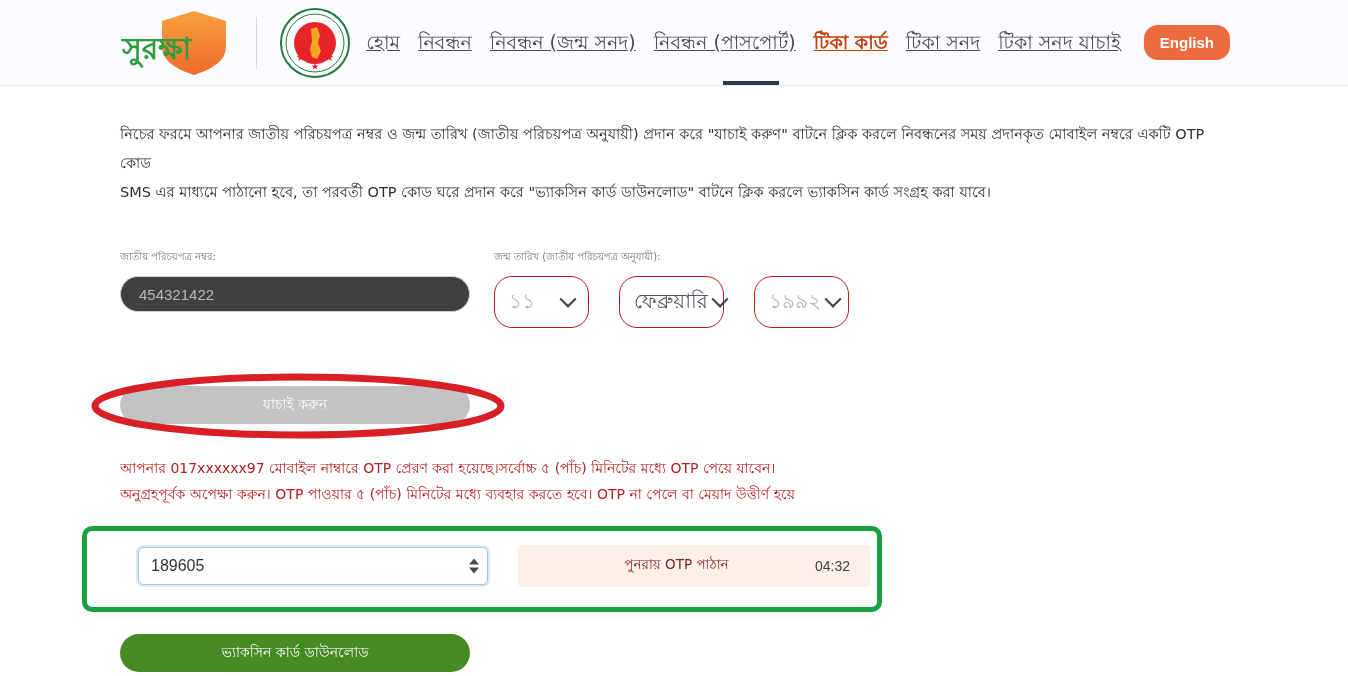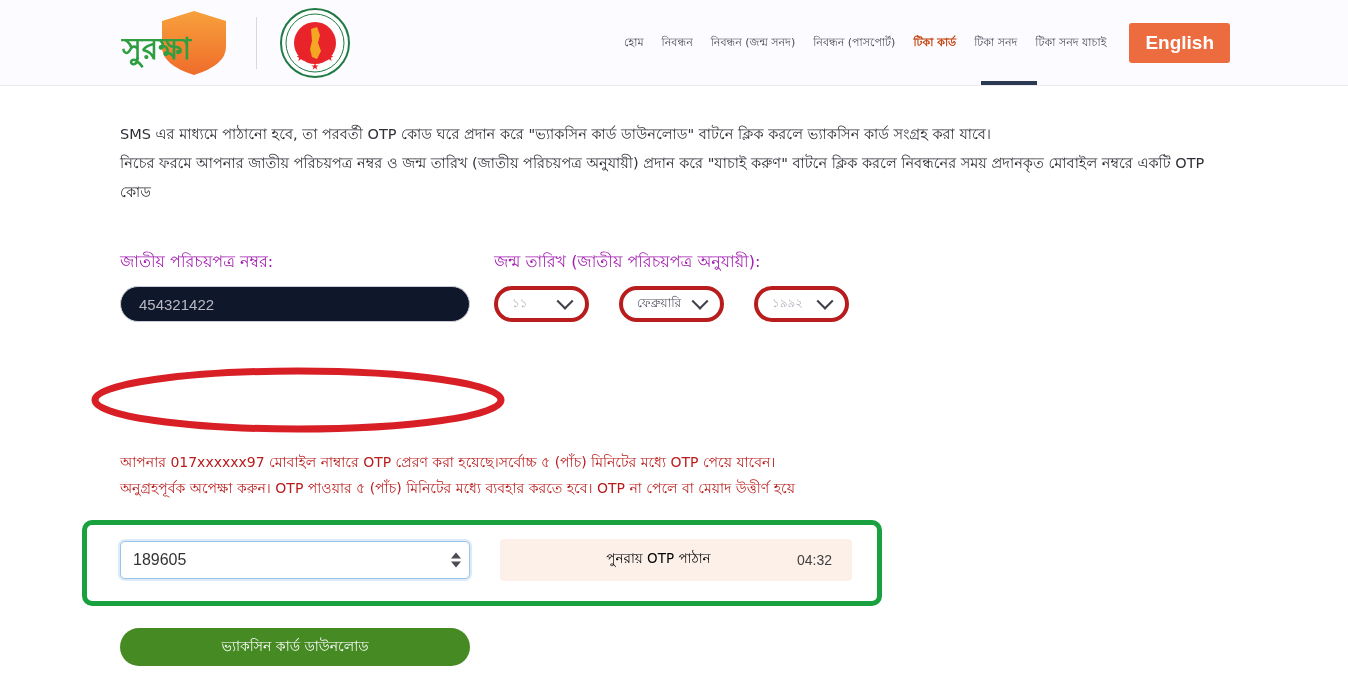--- a/index.html
+++ b/index.html
@@ -53,48 +53,49 @@
   .nav {
     display: flex;
     align-items: center;
     margin-left: auto;
     margin-right: 118px;
     height: 100%;
     position: relative;
   }
   .nav-item {
     font-family: "DejaVu Sans", sans-serif;
-    font-size: 11px;
+    font-size: 19px;
     color: #4a4a56;
     padding: 0 9px;
     white-space: nowrap;
     cursor: pointer;
     line-height: 1;
+    text-decoration: underline;
   }
   .nav-item.active {
     color: #c2410c;
     font-weight: bold;
   }
   .nav-underline {
     position: absolute;
     left: 366px;
     bottom: 0;
     width: 56px;
     height: 4px;
     background: #2b3a52;
   }
   .lang-btn {
     margin-left: 14px;
     background: #ec6b3f;
     color: #ffffff;
-    font-size: 19px;
+    font-size: 15px;
     font-weight: bold;
     padding: 9px 16px;
     border: none;
-    border-radius: 3px;
+    border-radius: 14px;
     cursor: pointer;
     font-family: "Liberation Sans", sans-serif;
   }
 
   
   .content {
     padding: 0 0 0 120px;
     position: relative;
   }
   .intro {
@@ -106,59 +107,59 @@
     color: #2f2f38;
   }
 
   .form-row {
     display: flex;
     align-items: flex-start;
     margin-top: 42px;
   }
   .field-label {
     font-family: "DejaVu Sans", sans-serif;
-    font-size: 16px;
-    color: #a21caf;
+    font-size: 10px;
+    color: #737373;
     margin-bottom: 10px;
     display: block;
   }
   .nid-group { width: 350px; }
   .dob-group { margin-left: 24px; }
 
   .text-input {
     width: 350px;
     height: 36px;
     box-sizing: border-box;
     border: 1px solid #ccccd6;
     border-radius: 18px;
     padding: 0 18px;
     font-size: 15px;
     color: #b9b9c4;
     font-family: "Liberation Sans", sans-serif;
     outline: none;
-    background: #0f172a;
+    background: #404040;
   }
 
   .selects { display: flex; }
   .select-wrap {
     position: relative;
     margin-right: 30px;
   }
   .select-wrap:last-child { margin-right: 0; }
   .select-box {
-    height: 36px;
-    box-sizing: border-box;
-    border: 4px solid #b91c1c;
+    height: 52px;
+    box-sizing: border-box;
+    border: 1px solid #b91c1c;
     border-radius: 18px;
     background: #ffffff;
     display: flex;
     align-items: center;
     padding: 0 14px;
     font-family: "DejaVu Sans", sans-serif;
-    font-size: 12px;
+    font-size: 20px;
     color: #555560;
     cursor: pointer;
     white-space: nowrap;
   }
   .sel-day   { width: 95px; }
   .sel-month { width: 105px; }
   .sel-year  { width: 95px; }
   .sel-value { flex: 1; }
   .sel-value.faded { color: #b4b4c0; }
   .chev {
@@ -224,21 +225,21 @@
     top: 0;
     width: 800px;
     height: 86px;
     border: 5px solid #19a03f;
     border-radius: 10px;
     box-sizing: border-box;
     pointer-events: none;
   }
   .otp-inner {
     position: absolute;
-    left: 38px;
+    left: 56px;
     top: 19px;
     display: flex;
     align-items: center;
   }
   .otp-input-wrap {
     position: relative;
     width: 350px;
     height: 38px;
   }
   .otp-input {
@@ -282,21 +283,21 @@
     display: flex;
     align-items: center;
     justify-content: space-between;
     padding: 0 20px;
     box-sizing: border-box;
     cursor: default;
   }
   .resend-label {
     font-family: "DejaVu Sans", sans-serif;
     font-size: 13.5px;
-    color: #000000;
+    color: #7f1d1d;
     flex: 1;
     text-align: center;
   }
   .resend-timer {
     font-family: "Liberation Sans", sans-serif;
     font-size: 14px;
     color: #404040;
   }
 
   .download-btn {
@@ -353,22 +354,22 @@
     <div class="nav-item">টিকা সনদ</div>
     <div class="nav-item">টিকা সনদ যাচাই</div>
     <button class="lang-btn">English</button>
     <div class="nav-underline"></div>
   </div>
 </div>
 
 <div class="content">
 
   <div class="intro">
+    <div>নিচের ফরমে আপনার জাতীয় পরিচয়পত্র নম্বর ও জন্ম তারিখ (জাতীয় পরিচয়পত্র অনুযায়ী) প্রদান করে "যাচাই করুণ" বাটনে ক্লিক করলে নিবন্ধনের সময় প্রদানকৃত মোবাইল নম্বরে একটি OTP কোড</div>
     <div>SMS এর মাধ্যমে পাঠানো হবে, তা পরবর্তী OTP কোড ঘরে প্রদান করে "ভ্যাকসিন কার্ড ডাউনলোড" বাটনে ক্লিক করলে ভ্যাকসিন কার্ড সংগ্রহ করা যাবে।</div>
-    <div>নিচের ফরমে আপনার জাতীয় পরিচয়পত্র নম্বর ও জন্ম তারিখ (জাতীয় পরিচয়পত্র অনুযায়ী) প্রদান করে "যাচাই করুণ" বাটনে ক্লিক করলে নিবন্ধনের সময় প্রদানকৃত মোবাইল নম্বরে একটি OTP কোড</div>
   </div>
 
   <div class="form-row">
 
     <div class="nid-group">
       <label class="field-label">জাতীয় পরিচয়পত্র নম্বর:</label>
       <input class="text-input" type="text" value="454321422" style="">
     </div>
 
     <div class="dob-group">
@@ -394,20 +395,21 @@
             <span class="sel-value faded">১৯৯২</span>
             <span class="chev"></span>
           </div>
         </div>
 
       </div>
     </div>
   </div>
 
   <div class="verify-zone">
+    <button class="verify-btn">যাচাই করুন</button>
     <svg class="anno-red" viewBox="0 0 420 68">
       <ellipse cx="210" cy="34" rx="203" ry="29" fill="none" stroke="#d81f26" stroke-width="7"></ellipse>
     </svg>
   </div>
 
   <div class="otp-note">
     <div>আপনার 017xxxxxx97 মোবাইল নাম্বারে OTP প্রেরণ করা হয়েছে।সর্বোচ্চ ৫ (পাঁচ) মিনিটের মধ্যে OTP পেয়ে যাবেন।</div>
     <div>অনুগ্রহপূর্বক অপেক্ষা করুন। OTP পাওয়ার ৫ (পাঁচ) মিনিটের মধ্যে ব্যবহার করতে হবে। OTP না পেলে বা মেয়াদ উত্তীর্ণ হয়ে</div>
   </div>
 

